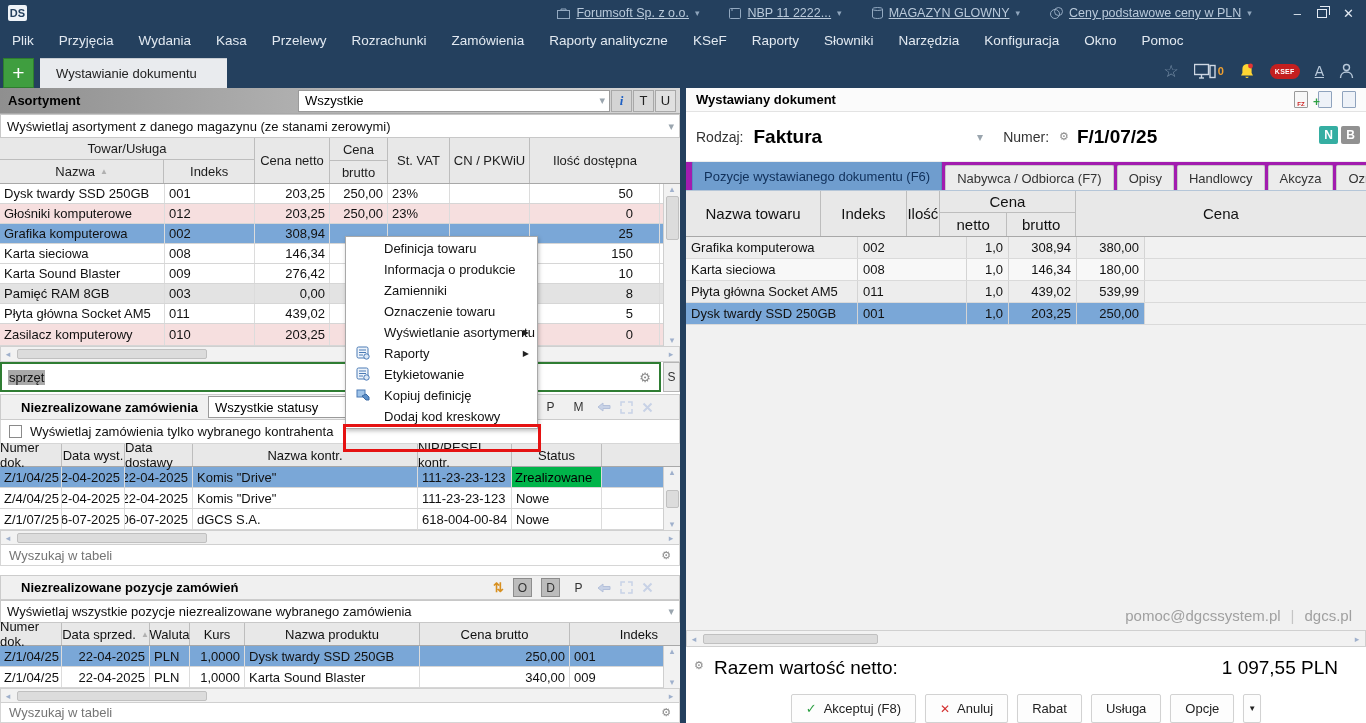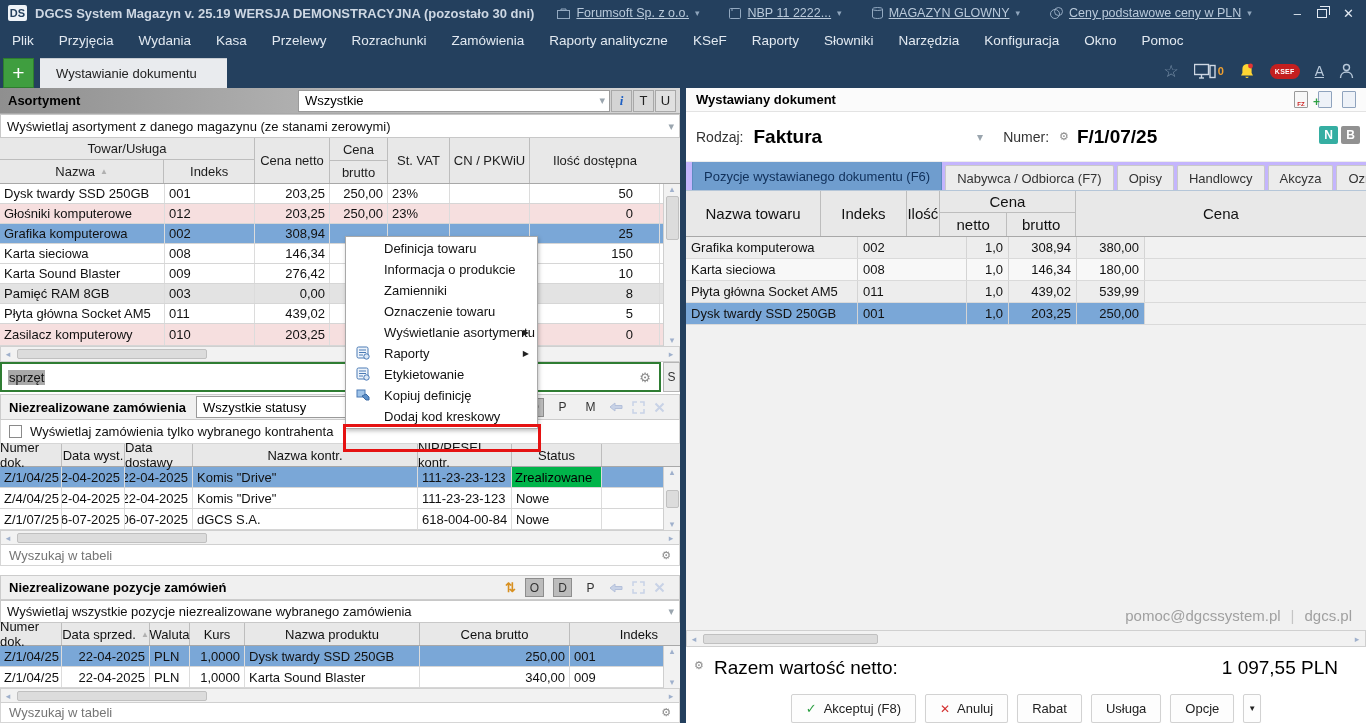--- a/index.html
+++ b/index.html
@@ -94,21 +94,21 @@
 
   .search-green { height:30px; border:2px solid #2f7d33; background:#fff; display:flex; align-items:center;
                   padding:0 6px; width:661px; position:relative; }
   .sel-text { background:#a9a9a9; color:#111; padding:0 1px; }
   .search-green .gear { position:absolute; right:8px; }
   .s-btn { position:absolute; right:0; top:0; width:17px; height:30px; background:#ececec; border:1px solid #b5b5b5;
            display:flex; align-items:center; justify-content:center; font-size:12px; color:#333; }
 
   
   .sec-header { height:26px; display:flex; align-items:center; background:#f0f0f0; border:1px solid #cccccc;
-                padding:0 8px; gap:6px; }
+                padding:0 20px; gap:6px; }
   .sec-title { font-weight:bold; color:#000; white-space:nowrap; }
   .checkbox-row { height:24px; display:flex; align-items:center; gap:8px; padding:0 8px; border:1px solid #d6d6d6; border-top:none; }
   .cb { width:13px; height:13px; border:1px solid #8a8a8a; background:#fff; }
 
   .ord-thead,.itm-thead { display:flex; height:23px; background:#e8e8e8; border-bottom:1px solid #a8a8a8; align-items:center; }
   .ord-thead .hcell,.itm-thead .hcell { height:100%; }
   .o-numer{width:62px}.o-wyst{width:63px}.o-dost{width:68px}.o-kontr{width:225px}.o-nip{width:94px}.o-status{width:90px}.o-fill{width:58px;border-right:none!important}
   .i-numer{width:62px}.i-data{width:88px}.i-waluta{width:40px}.i-kurs{width:55px}.i-nazwa{width:175px}.i-brutto{width:150px}.i-indeks{width:90px;border-right:none!important}
   .row21 { height:21px; }
   .status-done { background:#00b44a; color:#000; width:100%; height:100%; display:flex; align-items:center; padding:16px 3px; }
@@ -142,21 +142,21 @@
   .rodzaj-val { font-size:19px; font-weight:bold; color:#000; margin-left:10px; }
   .rodzaj-dd { color:#9aa5ae; font-size:12px; margin-left:155px; }
   .numer-lbl { margin-left:20px; }
   .numer-gear { margin-left:10px; }
   .numer-val { font-size:19px; font-weight:bold; color:#000; margin-left:8px; }
   .nb-btns { position:absolute; right:6px; top:14px; display:flex; gap:3px; }
   .nb { width:19px; height:18px; display:flex; align-items:center; justify-content:center; color:#fff; font-size:12px; font-weight:bold; border-radius:2px; }
   .nb.n { background:#35aea2; }
   .nb.b { background:#919191; }
 
-  .doc-tabs { height:29px; display:flex; align-items:flex-end; background:#c4b5fd; border-bottom:1px solid #b5c6d8; padding-left:6px; }
+  .doc-tabs { height:29px; display:flex; align-items:flex-end; background:#a21caf; border-bottom:1px solid #b5c6d8; padding-left:6px; }
   .dtab { height:25px; display:flex; align-items:center; padding:0 11px; background:#ececec; border:1px solid #c9c9c9;
           border-bottom:none; margin-right:3px; color:#333; font-size:13px; white-space:nowrap; border-radius:2px 2px 0 0; }
   .dtab.active { height:29px; background:#6f9dce; border-color:#5d8cbf; color:#10305a; }
 
   .doc-thead { display:flex; height:46px; background:#e8e8e8; border-bottom:1px solid #a8a8a8; font-size:15px; }
   .d-nazwa{width:172px}.d-indeks{width:109px}.d-ilosc{width:42px}.d-netto{width:68px}.d-brutto{width:68px}
   .d-cena { width:370px; border-right:none!important; }
   .dgroup { width:136px; display:flex; flex-direction:column; border-right:1px solid #bdbdbd; }
   .dgroup .top { height:22px; display:flex; align-items:center; justify-content:center; border-bottom:1px solid #bdbdbd; }
   .dgroup .bot { flex:1; display:flex; }
@@ -187,21 +187,20 @@
 
   svg { display:block; }
 </style>
 </head>
 <body>
 
 <div class="screen">
 
   <div class="titlebar">
     <div class="logo">DS</div>
-    <div class="app-title">DGCS System Magazyn v. 25.19  WERSJA DEMONSTRACYJNA (pozostało 30 dni)</div>
     <div class="tb-links">
       <div class="tb-link">
         <span>
             <svg width="13" height="11" viewBox="0 0 13 11">
               <rect x="0.5" y="2.5" width="12" height="8" fill="none" stroke="#93a9c0"></rect>
               <path d="M4 2.5 V1 h5 v1.5" fill="none" stroke="#93a9c0"></path>
             </svg>
           </span>
         <span class="lbl">Forumsoft Sp. z o.o.</span>
         <span class="chev">▾</span>

